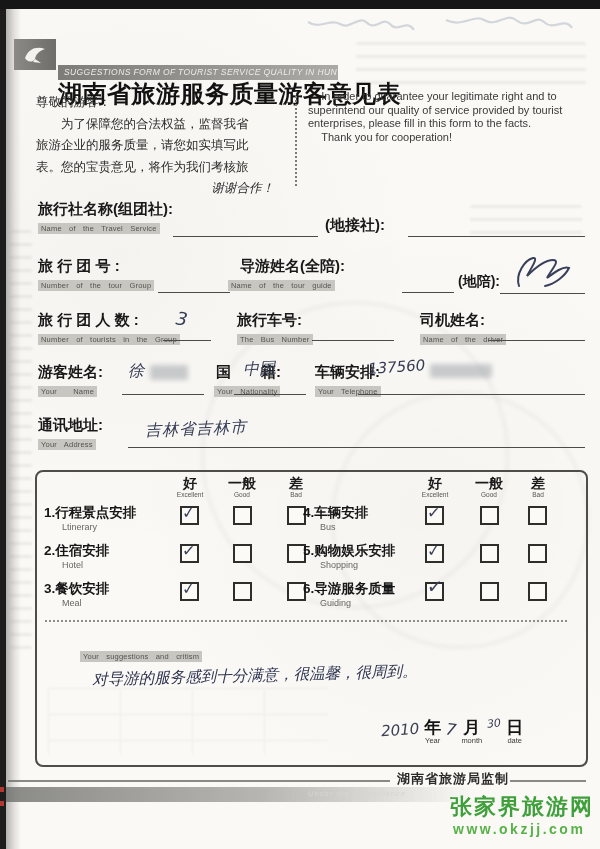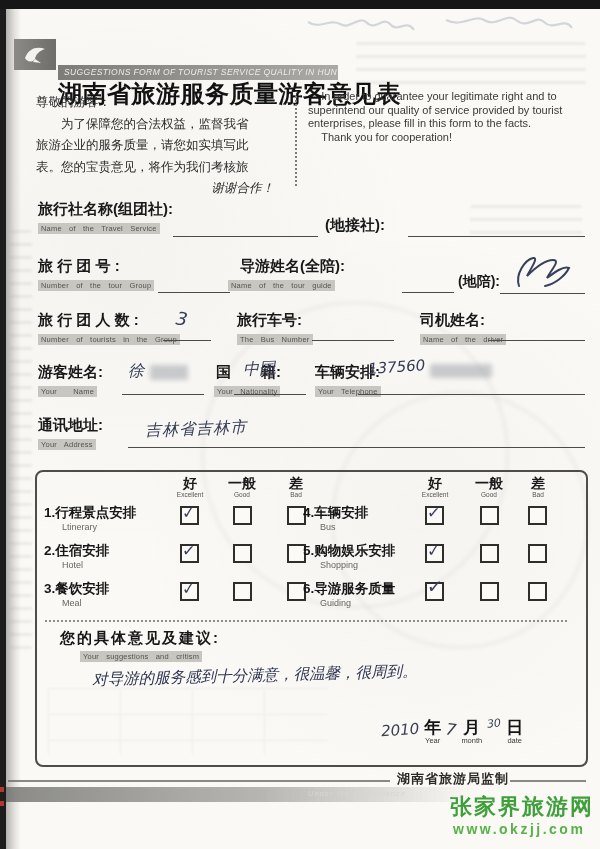--- a/index.html
+++ b/index.html
@@ -267,21 +267,20 @@
       <span class="mk" style="font-size:19px;top:-9px">✓</span>
     </div>
   <div class="cb" style="left:480px;top:582px">
       <span class="mk"></span>
     </div>
   <div class="cb" style="left:528px;top:582px">
       <span class="mk"></span>
     </div>
 
   <div class="dash"></div>
-  <div class="sugcn">您的具体意见及建议:</div>
   <div class="enl sugen">Your suggestions and critism</div>
   <div class="comment">对导游的服务感到十分满意，很温馨，很周到。</div>
 
   <div class="daterow">
     <span class="dhw dyear">2010</span>
     <span class="dcn">
       <span>年</span>
       <span class="den">Year</span>
     </span>
     <span class="dhw dmonth">7</span>

